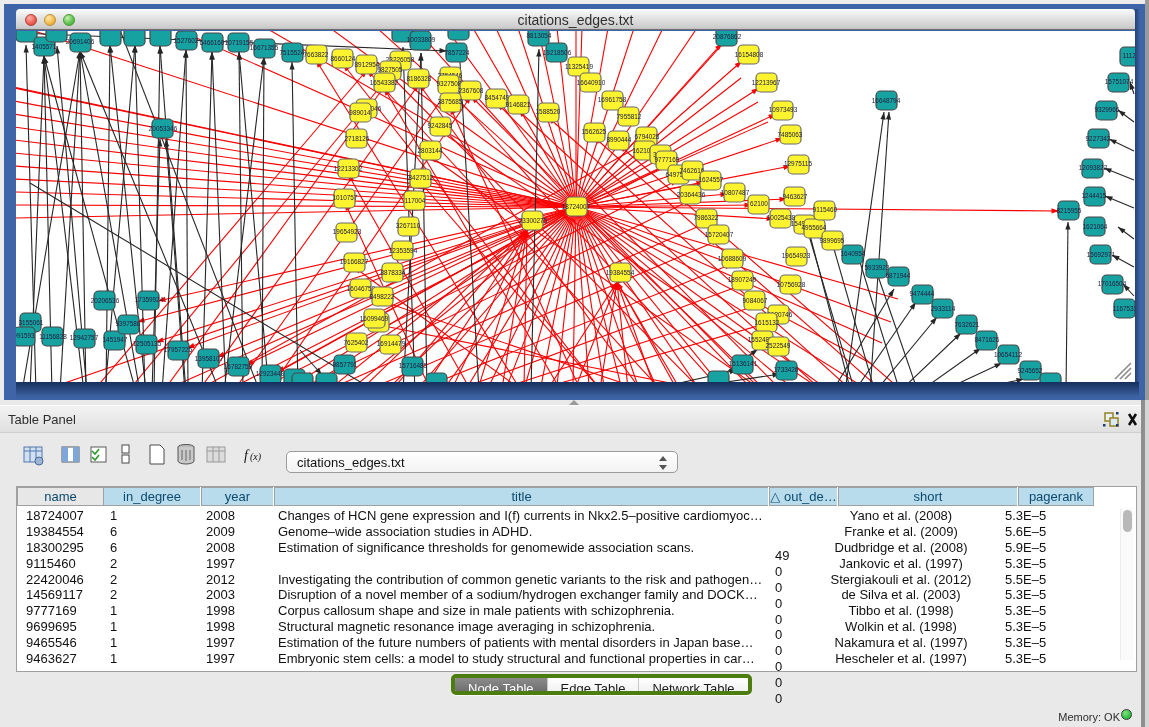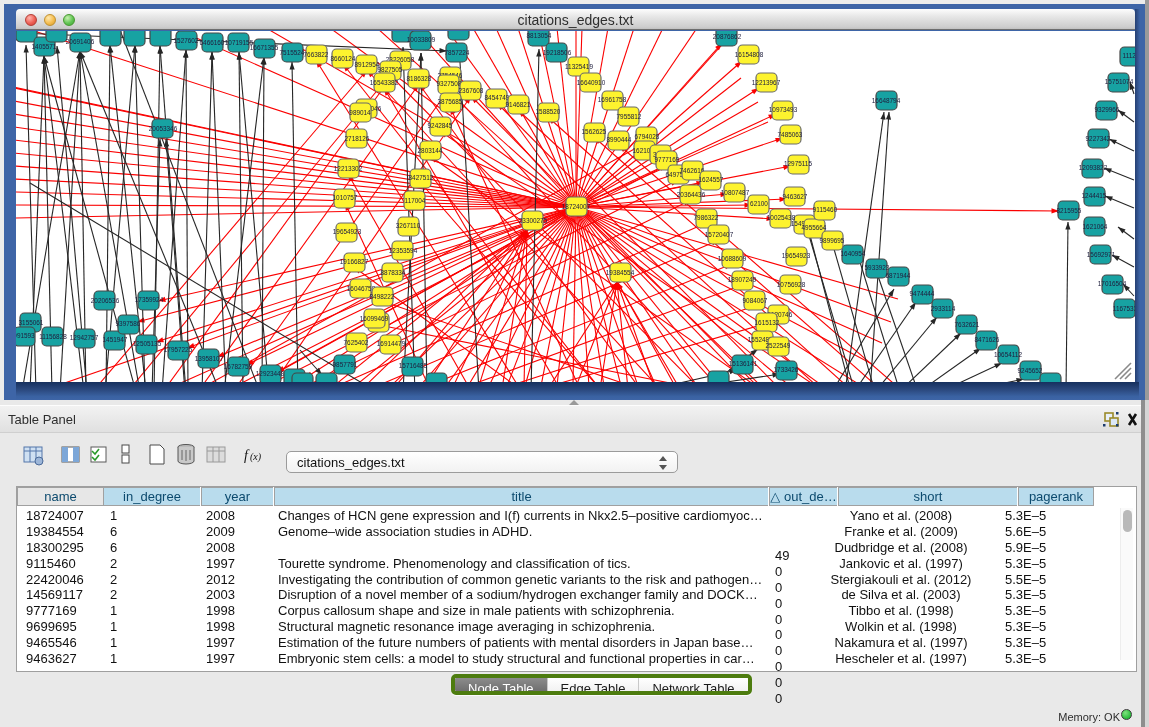--- a/index.html
+++ b/index.html
@@ -715,29 +715,29 @@
           <div class="c2">2009</div>
           <div class="c3">Genome–wide association studies in ADHD.</div>
           <div class="c4">0</div>
           <div class="c5">Franke et al. (2009)</div>
           <div class="c6">5.6E–5</div>
         </div>
 <div class="tr">
           <div class="c0">18300295</div>
           <div class="c1">6</div>
           <div class="c2">2008</div>
+          <div class="c3">Estimation of significance thresholds for genomewide association scans.</div>
           <div class="c4">0</div>
           <div class="c5">Dudbridge et al. (2008)</div>
           <div class="c6">5.9E–5</div>
         </div>
 <div class="tr">
           <div class="c0">9115460</div>
           <div class="c1">2</div>
           <div class="c2">1997</div>
-          <div class="c3">Tourette syndrome. Phenomenology and classification of tics.</div>
           <div class="c4">0</div>
           <div class="c5">Jankovic et al. (1997)</div>
           <div class="c6">5.3E–5</div>
         </div>
 <div class="tr">
           <div class="c0">22420046</div>
           <div class="c1">2</div>
           <div class="c2">2012</div>
           <div class="c3">Investigating the contribution of common genetic variants to the risk and pathogen…</div>
           <div class="c4">0</div>

